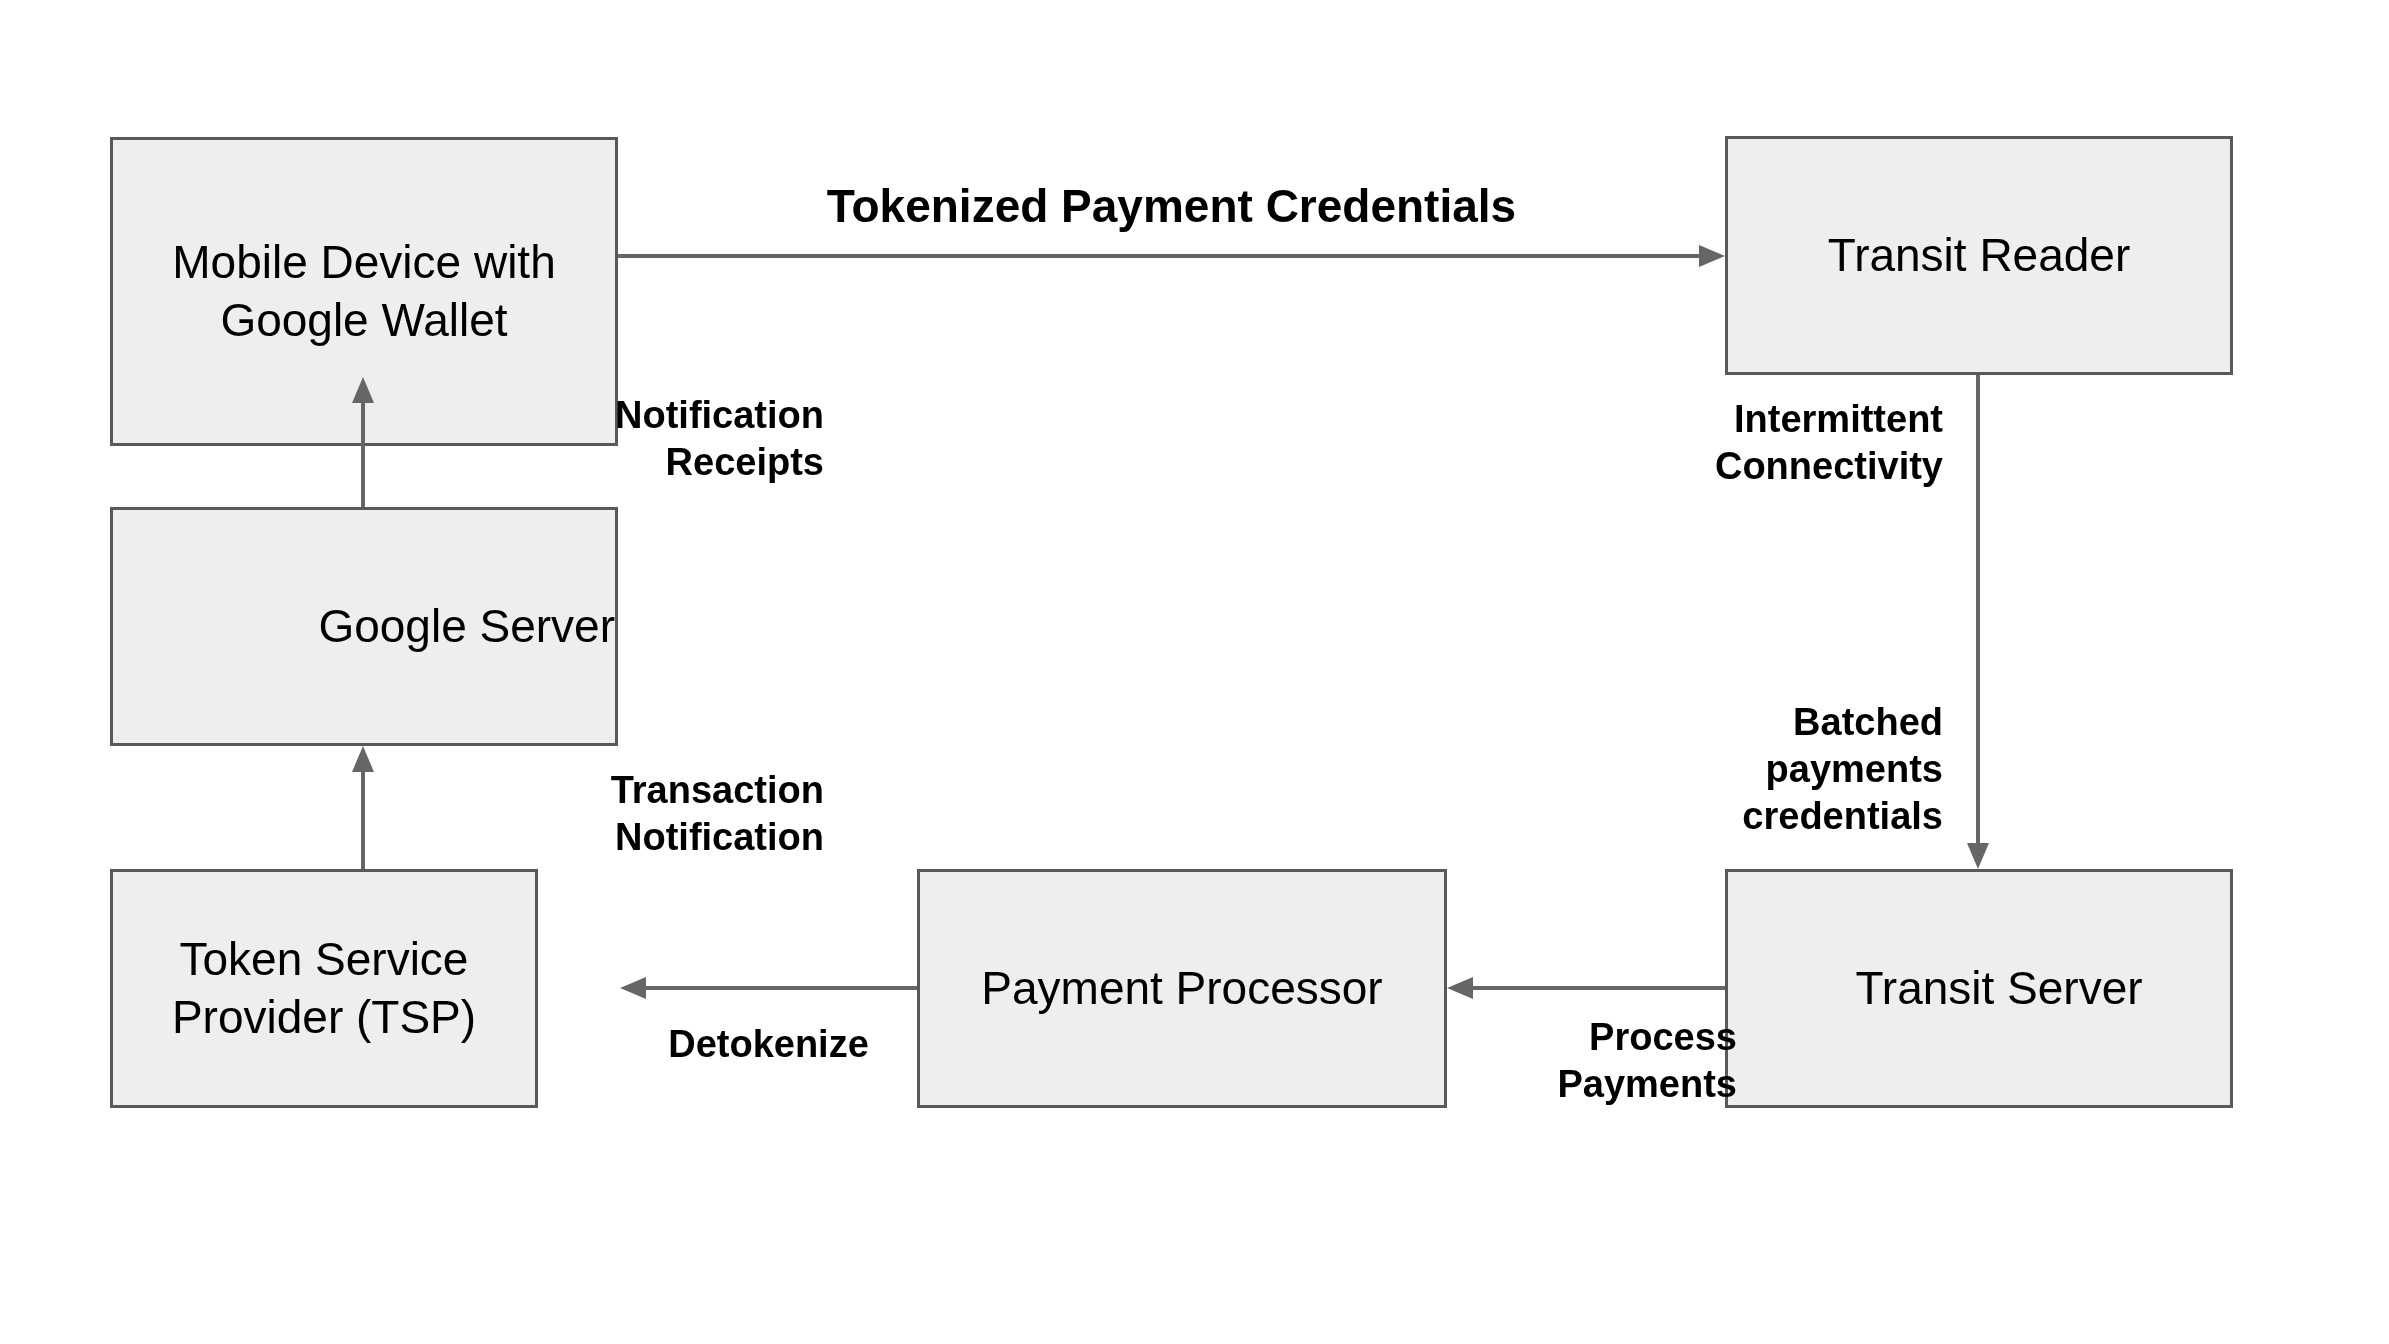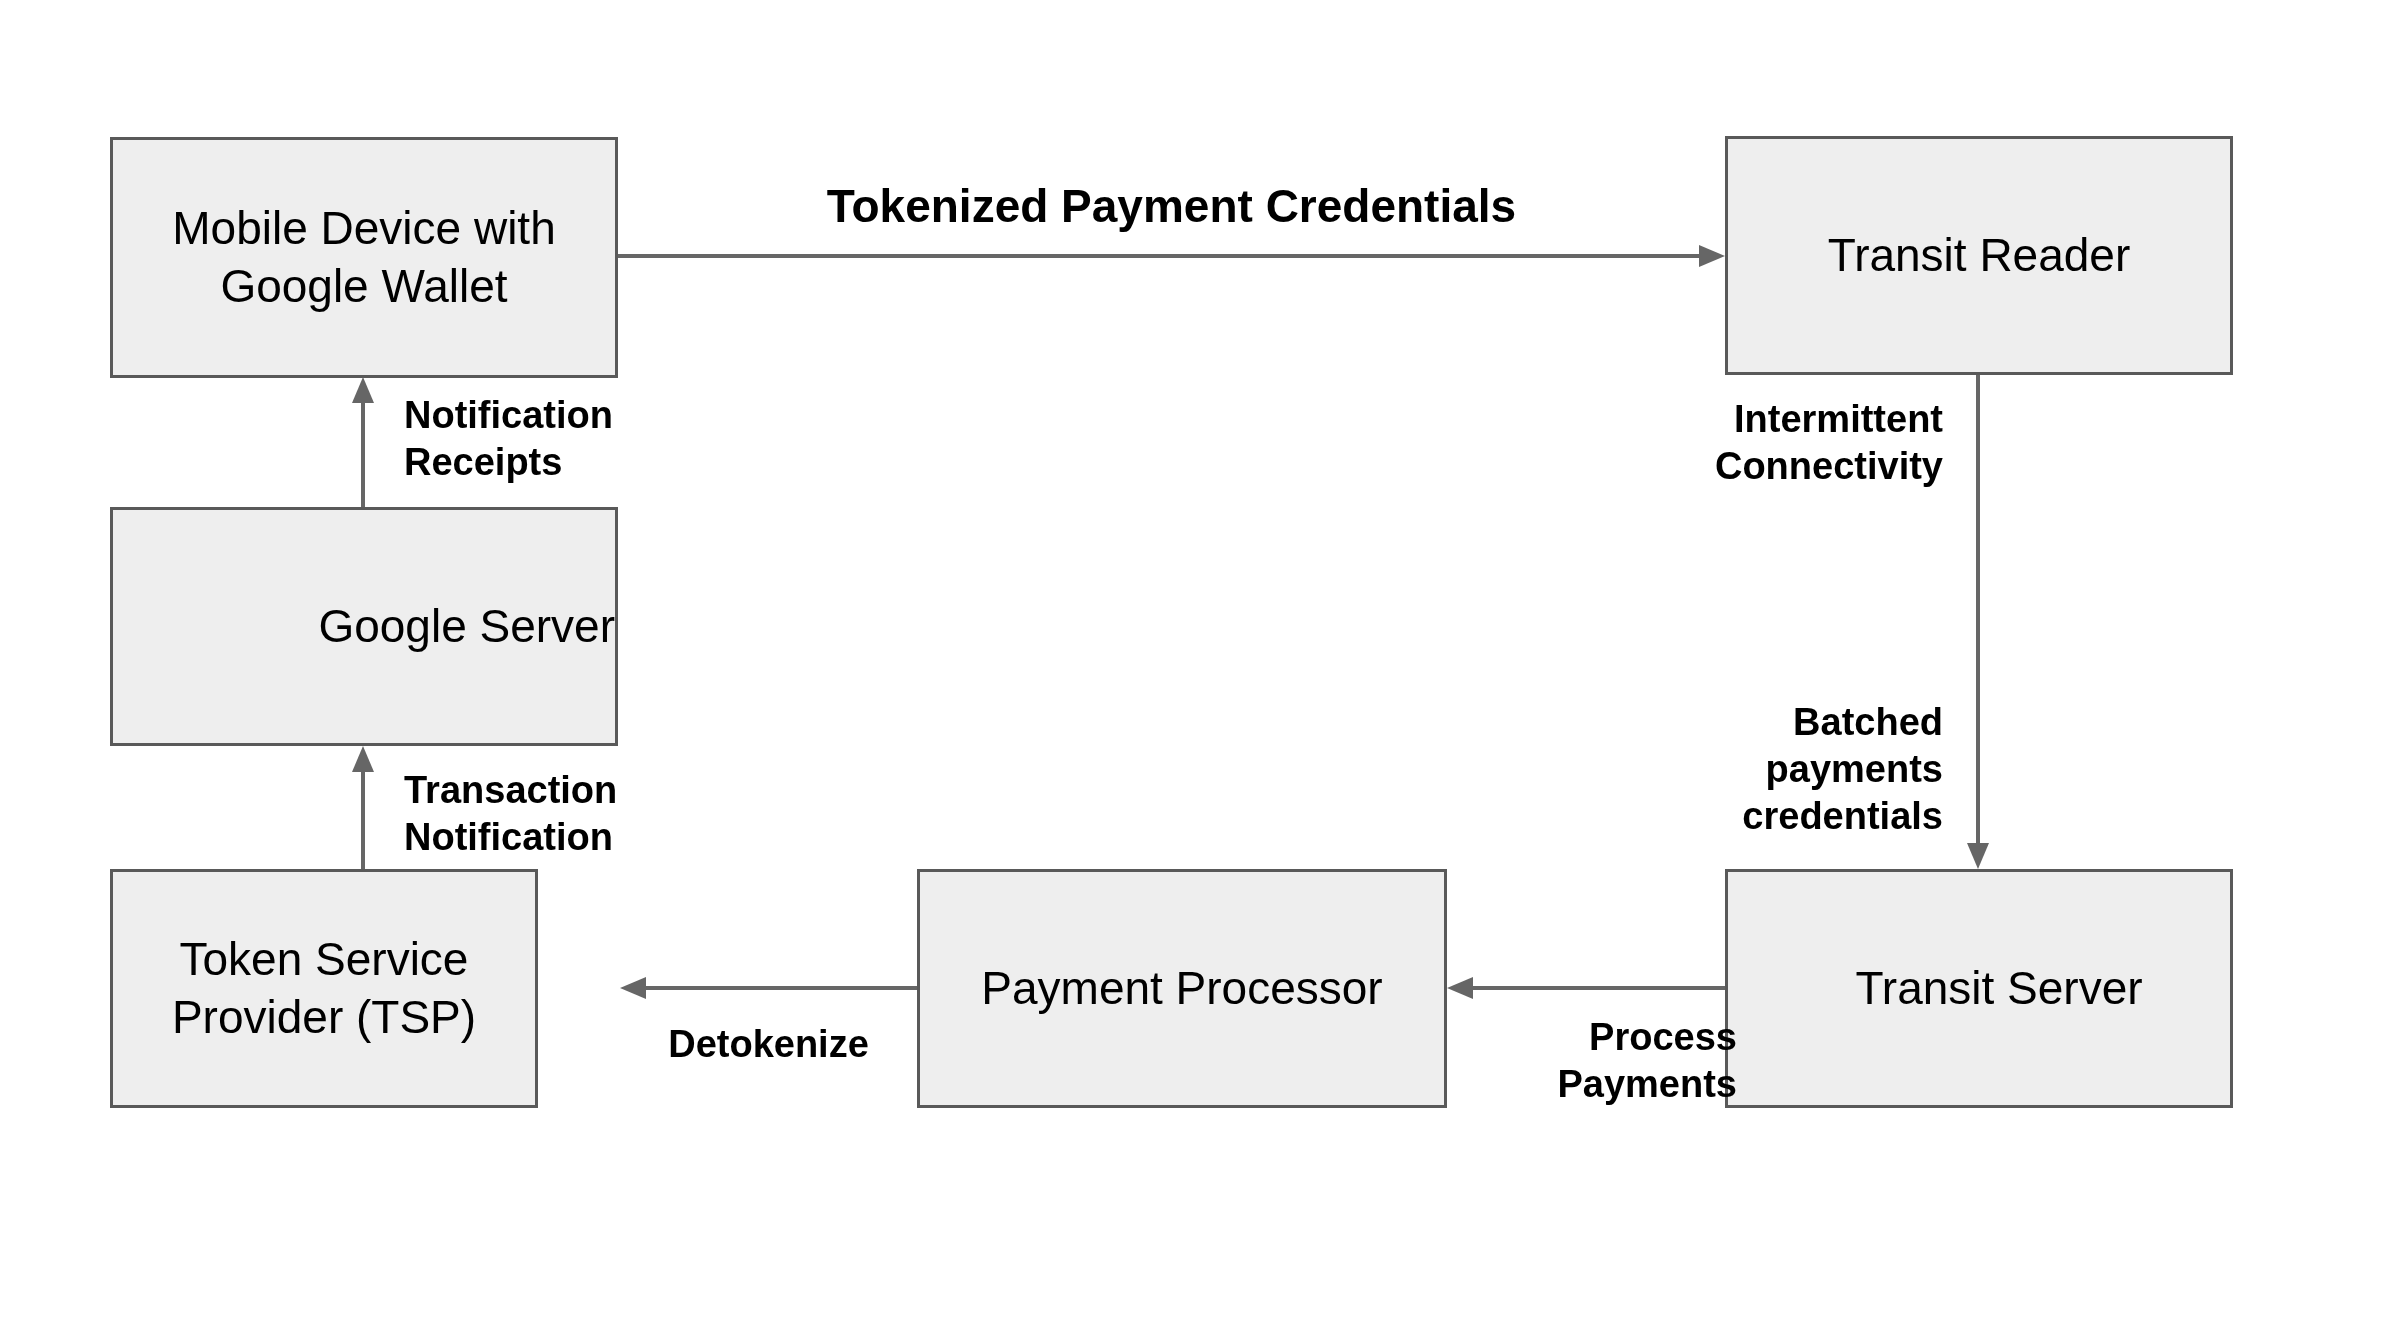--- a/index.html
+++ b/index.html
@@ -67,28 +67,28 @@
     line-height: 1.24;
     color: var(--text, #000000);
     white-space: pre-line;
   }
   .edge-label.big {
     font-size: 46px;
     line-height: 1.1;
   }
   .ta-center { text-align: center; }
   .ta-right  { text-align: right; }
-  .ta-left   { text-align: left; }
+  .ta-left   { text-align: right; }
 </style>
 </head>
 <body>
 
 <div class="canvas" style="--background: #ffffff; --node-fill: #eeeeee; --node-border: #595959; --arrow: #666666; --text: #000000;">
 
-  <div class="node" style="left:110px; top:137px; width:508px; height:241px;">
+  <div class="node" style="left:110px; top:137px; width:508px; height:309px;">
     <span class="node-label">Mobile Device with
 Google Wallet</span>
   </div>
 
   <div class="node" style="left:1725px; top:136px; width:508px; height:239px;">
     <span class="node-label">Transit Reader</span>
   </div>
 
   <div class="node" style="left:110px; top:507px; width:508px; height:239px;justify-content:flex-end;">
     <span class="node-label">Google Server</span>

